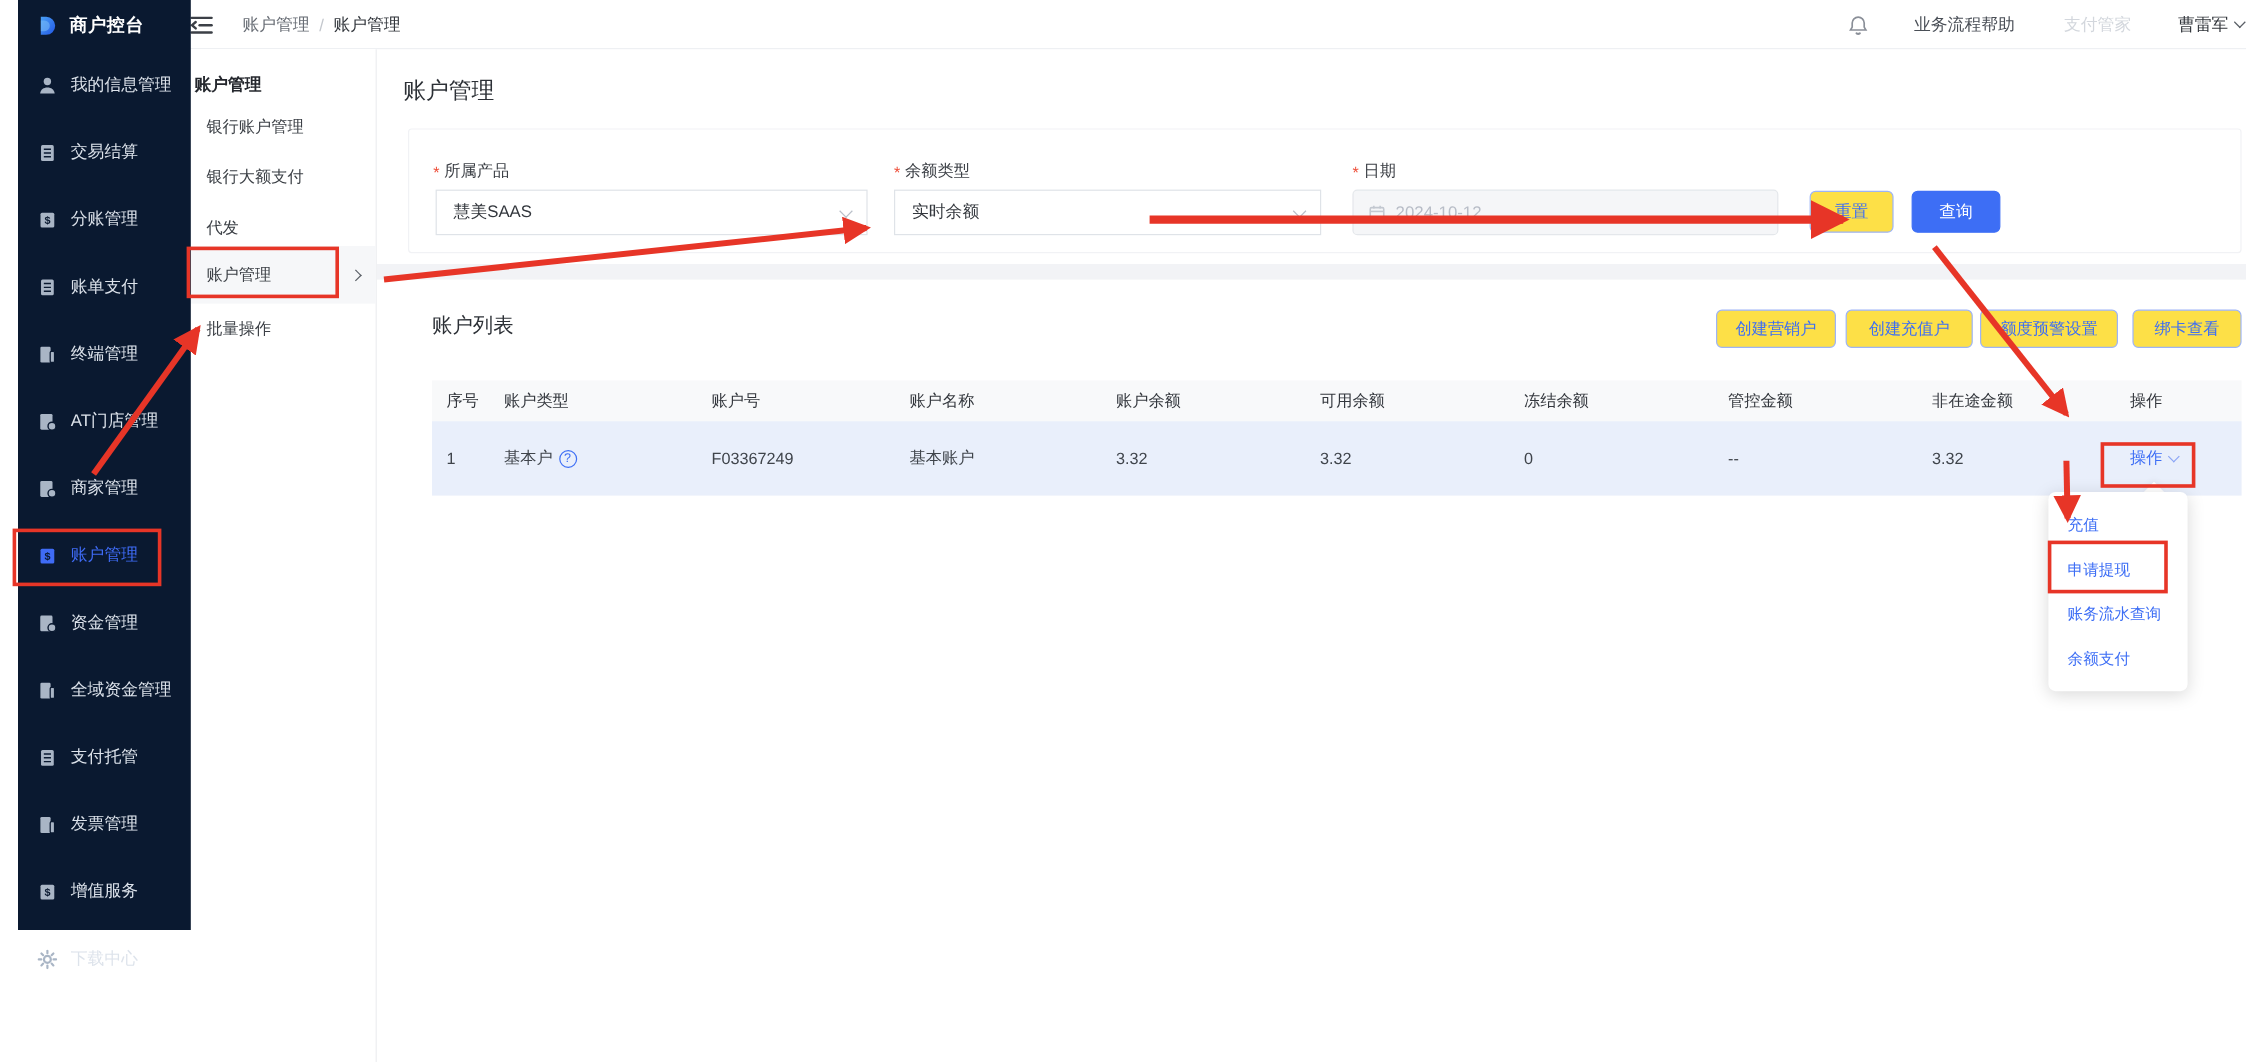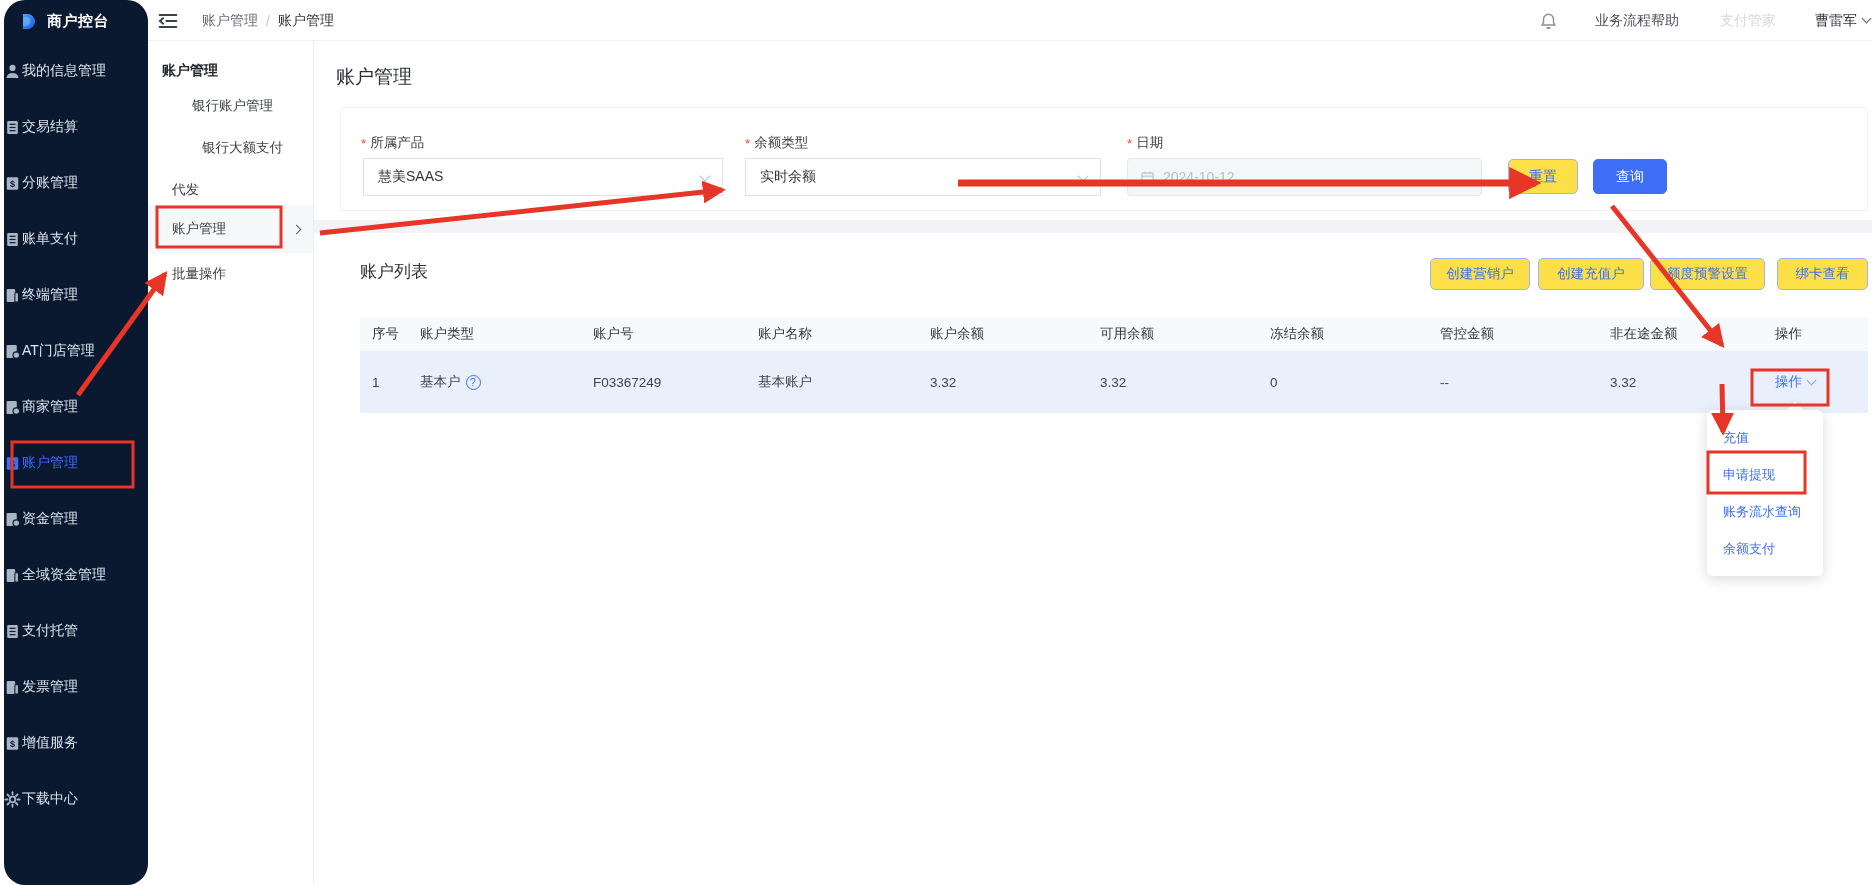--- a/index.html
+++ b/index.html
@@ -3,25 +3,25 @@
 <meta charset="utf-8">
 <style>
   * { margin:0; padding:0; box-sizing:border-box; }
   html,body { background:#fff; }
   #app {
     position:relative; width:1872px; height:885px; overflow:hidden;
     font-family:"Liberation Sans", sans-serif; background:#fff; color:#33373d;
   }
 
   
-  .sider { position:absolute; left:4px; top:0; width:144px; height:885px; background:#0a1930; z-index:5;border-radius:21px; }
+  .sider { position:absolute; left:15px; top:0; width:144px; height:775px; background:#0a1930; z-index:5; }
   .logo { position:absolute; left:0; top:0; height:43px; width:100%; display:flex; align-items:center; gap:9px; padding-left:15px; }
   .logo .brand { color:#ffffff; font-size:15px; font-weight:bold; letter-spacing:.5px; }
   .nav { position:absolute; top:43px; left:0; right:0; }
-  .nav-item { height:56px; display:flex; align-items:center; gap:1px; color:#dde3eb; font-size:14px; cursor:pointer; }
+  .nav-item { height:56px; display:flex; align-items:center; gap:11px; padding-left:16px; color:#dde3eb; font-size:14px; cursor:pointer; }
   .nav-item .nicon { width:17px; height:17px; color:#a9b5c5; flex:0 0 17px; display:flex; }
   .nav-item .nicon svg { width:100%; height:100%; }
   .nav-item.selected, .nav-item.selected .nicon { color:#3f6bf5; }
 
   
   .topbar { position:absolute; left:144px; top:0; width:1728px; height:41px; background:#fff; border-bottom:1px solid #eef0f3; z-index:4; }
   .fold { position:absolute; left:14px; top:11px; width:20px; height:18px; color:#3c4047; cursor:pointer; }
   .crumbs { position:absolute; left:58px; top:0; height:41px; display:flex; align-items:center; gap:8px; font-size:14px; }
   .crumb1 { color:#676c74; cursor:pointer; }
   .crumb-sep { color:#c3c7cd; }
@@ -266,24 +266,24 @@
     <span class="tb-link help-link">业务流程帮助</span>
     <span class="tb-link assistant-link">支付管家</span>
     <span class="tb-link user-menu">
       <span>曹雷军</span>
       <span style="width:7px;height:7px;border-right:1.5px solid #5a5f66;border-bottom:1.5px solid #5a5f66;transform:rotate(45deg);margin-top:-4px;"></span>
     </span>
   </header>
 
   <aside class="submenu">
     <div class="sm-group">账户管理</div>
-    <div class="sm-item" style="top:44px;margin-left:20px;">
+    <div class="sm-item" style="top:44px;">
         <span>银行账户管理</span>
       </div>
-    <div class="sm-item" style="top:86px;justify-content:center;">
+    <div class="sm-item" style="top:86px;">
         <span>银行大额支付</span>
       </div>
     <div class="sm-item" style="top:128px;">
         <span>代发</span>
       </div>
     <div class="sm-item selected" style="top:164px;">
       <span>账户管理</span>
       <span class="chev-r"></span>
     </div>
     <div class="sm-item" style="top:212px;">

